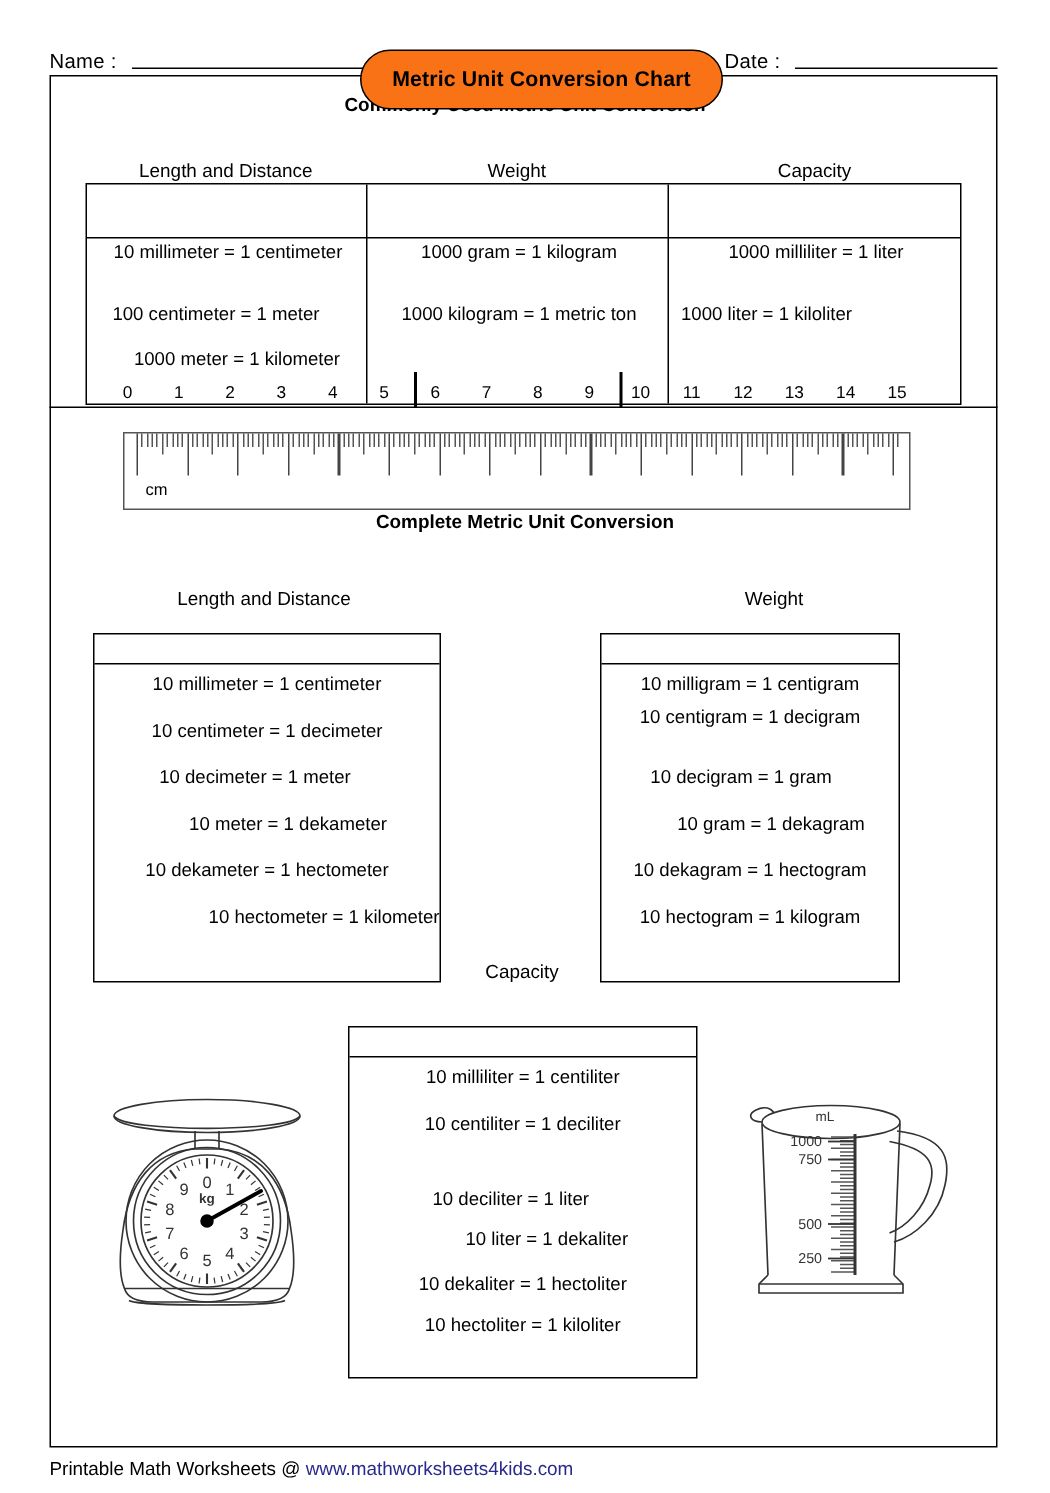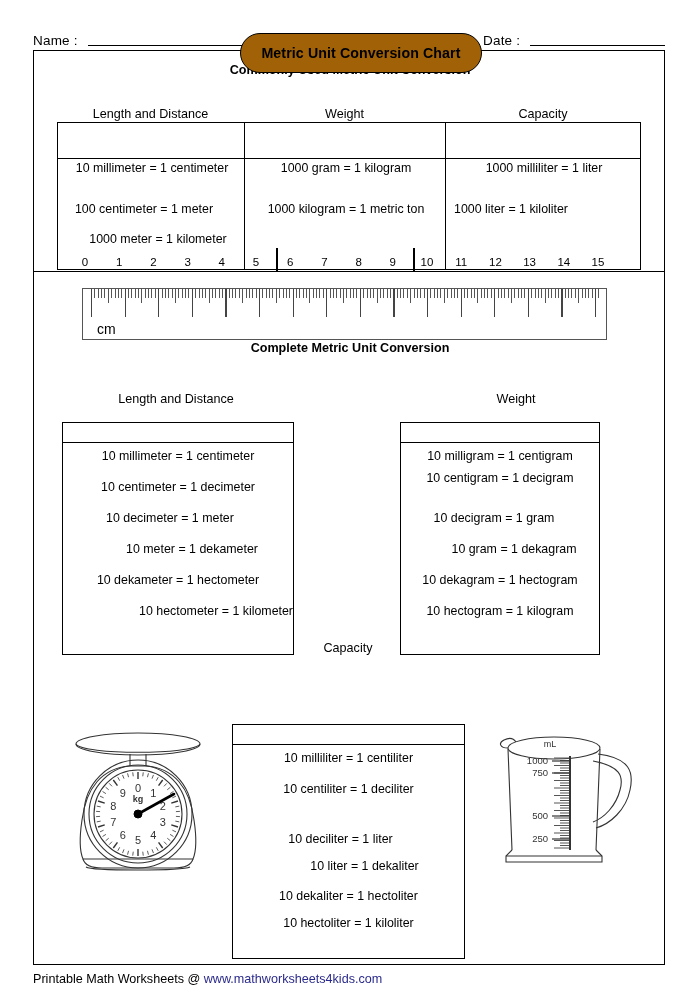--- a/index.html
+++ b/index.html
@@ -31,21 +31,21 @@
     border: 1.4px solid #000;
     box-sizing: border-box;
   }
 
   
   #title-bubble {
     left: 240px; top: 33px;
     width: 240px; height: 38px;
     border: 1.8px solid #000;
     border-radius: 20px;
-    background: #a16207;
+    background: #f97316;
     z-index: 20;
     display: flex; align-items: center; justify-content: center;
   }
   #title-bubble span {
     font-size: 14.2px; font-weight: bold; letter-spacing: .1px;
   }
 
   
   .section-heading {
     font-size: 12.6px; font-weight: bold;
@@ -81,21 +81,21 @@
     background: #fff;
   }
   .tick {
     position: absolute; top: 0;
     width: 1px; background: #555;
   }
   .tick.maj { height: 28px; width: 1.2px; background:#444; }
   .tick.mid { height: 14px; }
   .tick.min { height: 9px; }
   #ruler-cm {
-    font-size: 14px;
+    font-size: 11px;
   }
 
   
   #footer {
     left: 33px; top: 972px;
     font-size: 12.6px;
   }
   #footer-link { color: #2a2a8c; }
 
   
@@ -341,21 +341,21 @@
   <div class="abs tbl-row" style="left:0; top:26px; width:100%; text-align:center;">10 milligram = 1 centigram</div>
   <div class="abs tbl-row" style="left:0; top:48px; width:100%; text-align:center;">10 centigram = 1 decigram</div>
   <div class="abs tbl-row" style="left:-6px; top:88px; width:100%; text-align:center;">10 decigram = 1 gram</div>
   <div class="abs tbl-row" style="left:14px; top:119px; width:100%; text-align:center;">10 gram = 1 dekagram</div>
   <div class="abs tbl-row" style="left:0; top:150px; width:100%; text-align:center;">10 dekagram = 1 hectogram</div>
   <div class="abs tbl-row" style="left:0; top:181px; width:100%; text-align:center;">10 hectogram = 1 kilogram</div>
 </div>
 
 <div class="abs col-heading" style="left:290px; top:641px; width:116px;">Capacity</div>
 
-<div class="abs tbl" style="left:232px; top:684px; width:233px; height:235px;margin-top:40px;">
+<div class="abs tbl" style="left:232px; top:684px; width:233px; height:235px;">
   <div class="abs" style="left:0; top:19px; width:100%; height:1.4px; background:#000;"></div>
   <div class="abs tbl-row" style="left:0; top:26px; width:100%; text-align:center;">10 milliliter = 1 centiliter</div>
   <div class="abs tbl-row" style="left:0; top:57px; width:100%; text-align:center;">10 centiliter = 1 deciliter</div>
   <div class="abs tbl-row" style="left:-8px; top:107px; width:100%; text-align:center;">10 deciliter = 1 liter</div>
   <div class="abs tbl-row" style="left:16px; top:134px; width:100%; text-align:center;">10 liter = 1 dekaliter</div>
   <div class="abs tbl-row" style="left:0; top:164px; width:100%; text-align:center;">10 dekaliter = 1 hectoliter</div>
   <div class="abs tbl-row" style="left:0; top:191px; width:100%; text-align:center;">10 hectoliter = 1 kiloliter</div>
 </div>
 
 <div class="abs" style="left:52px; top:728px; width:180px; height:150px;">

